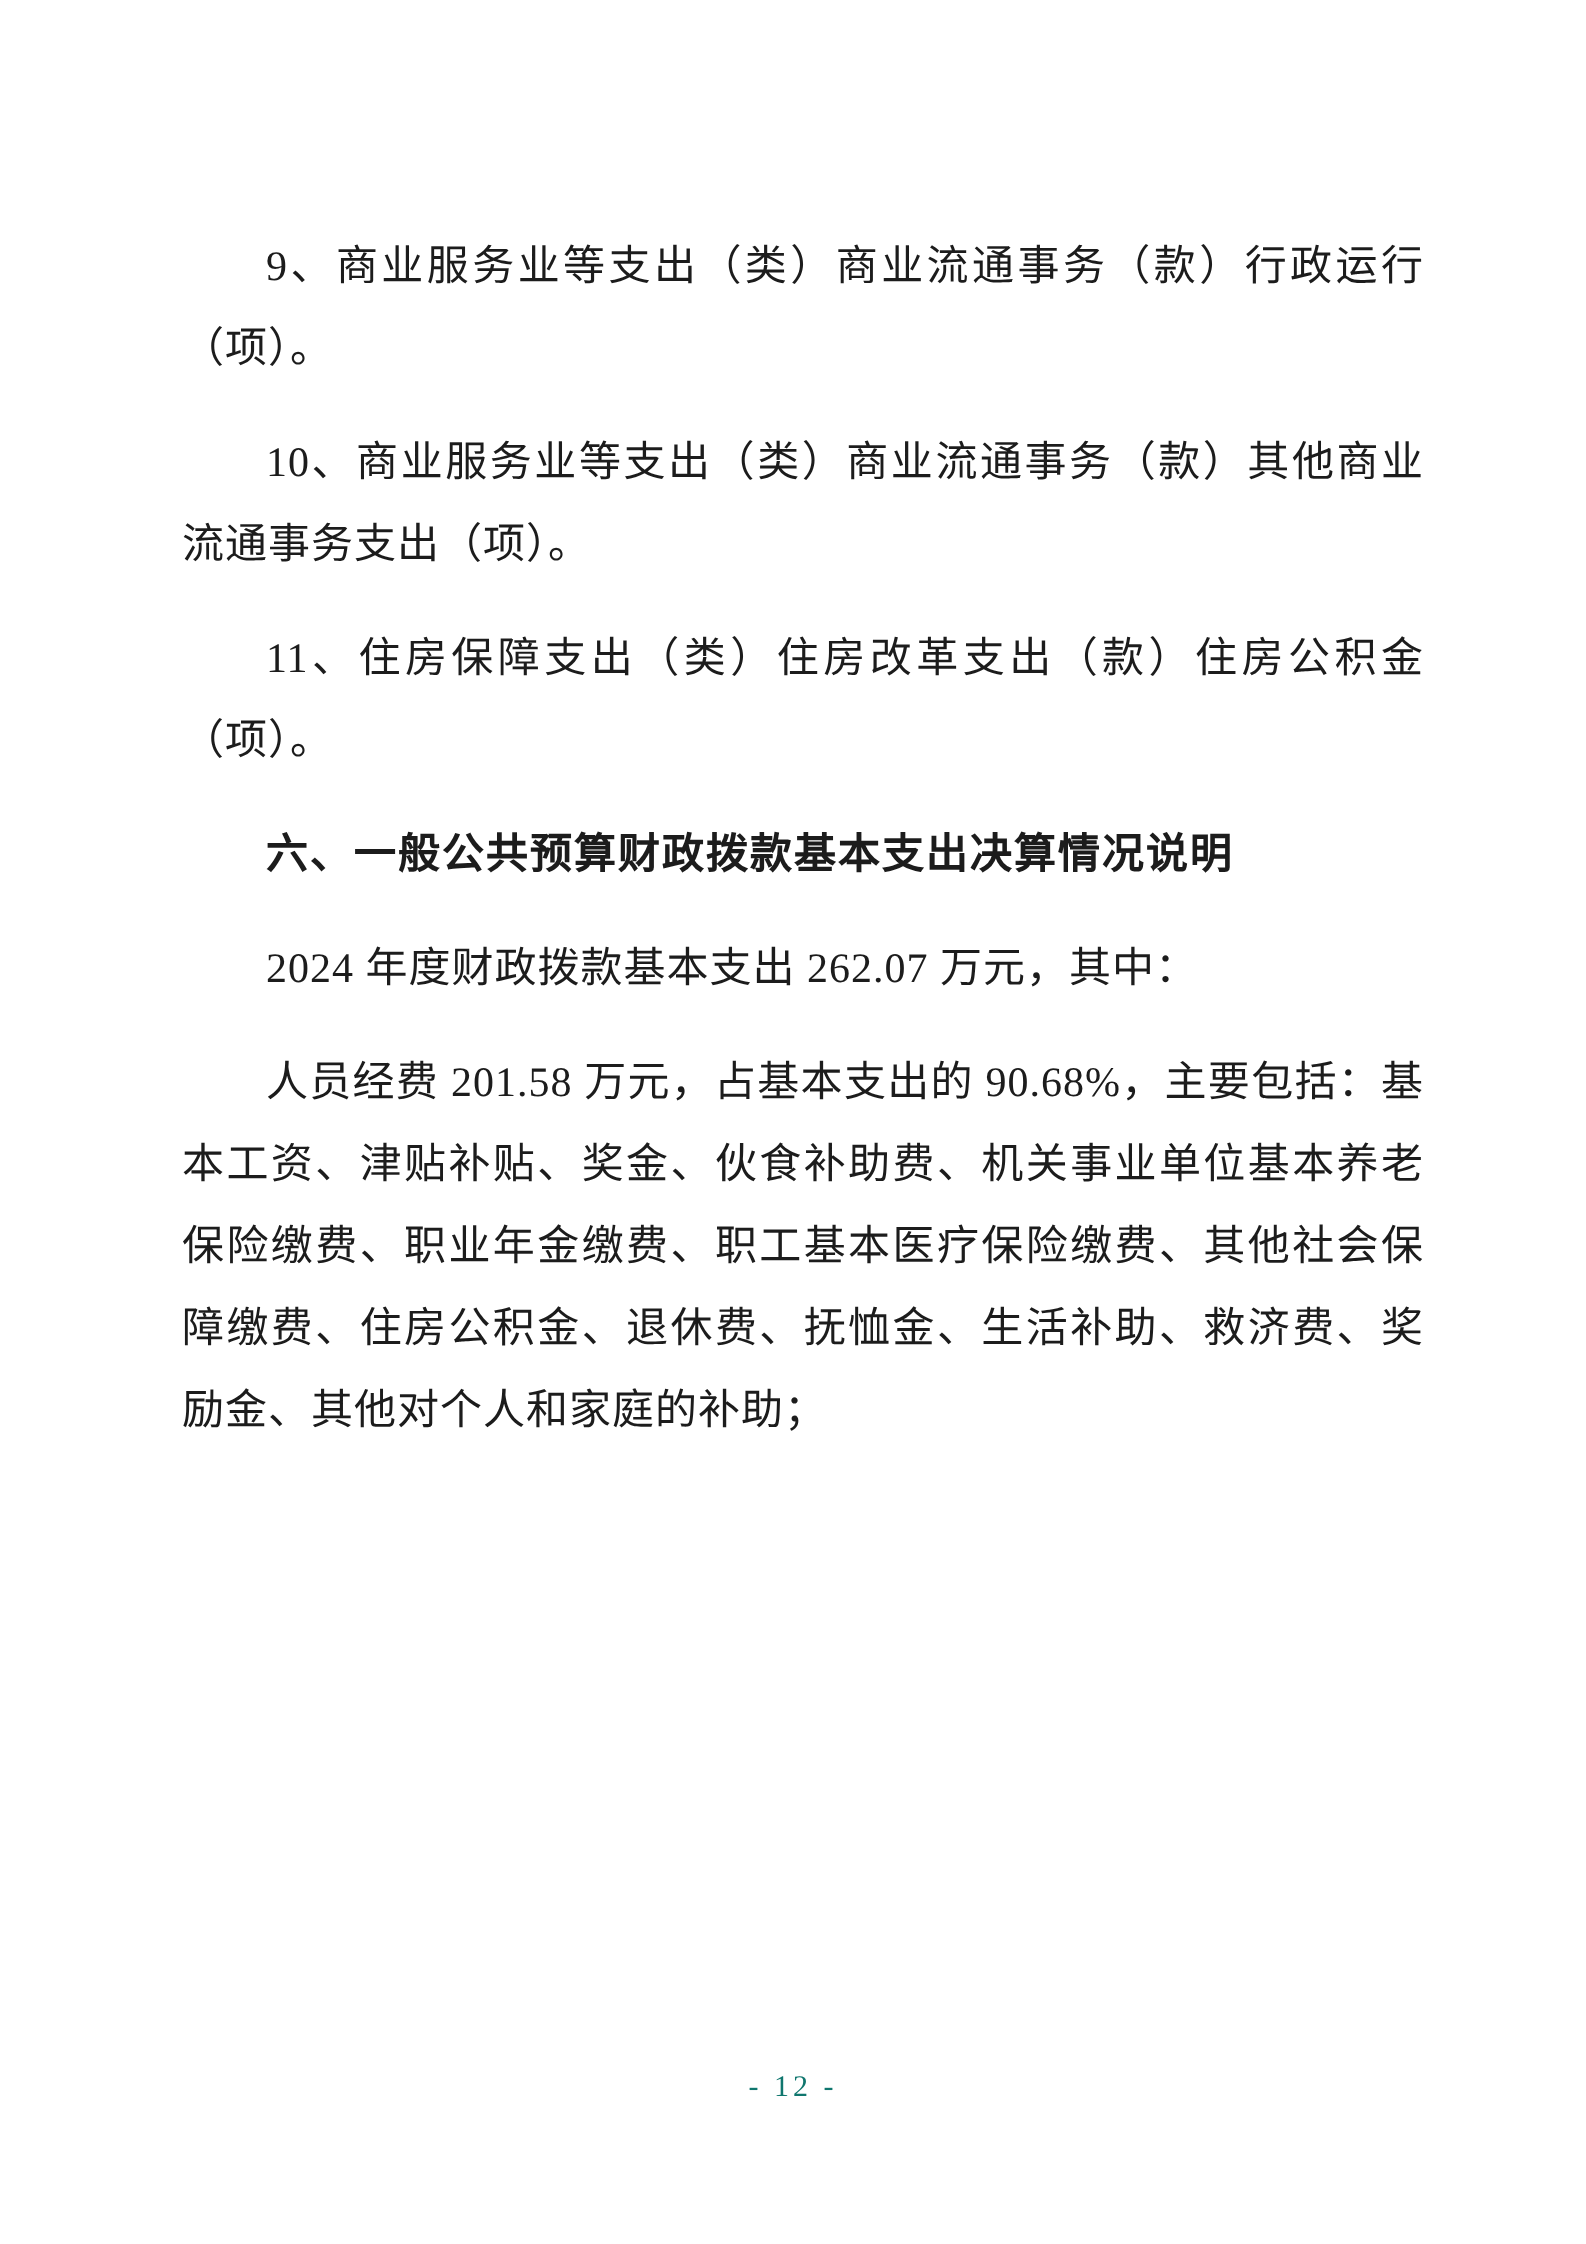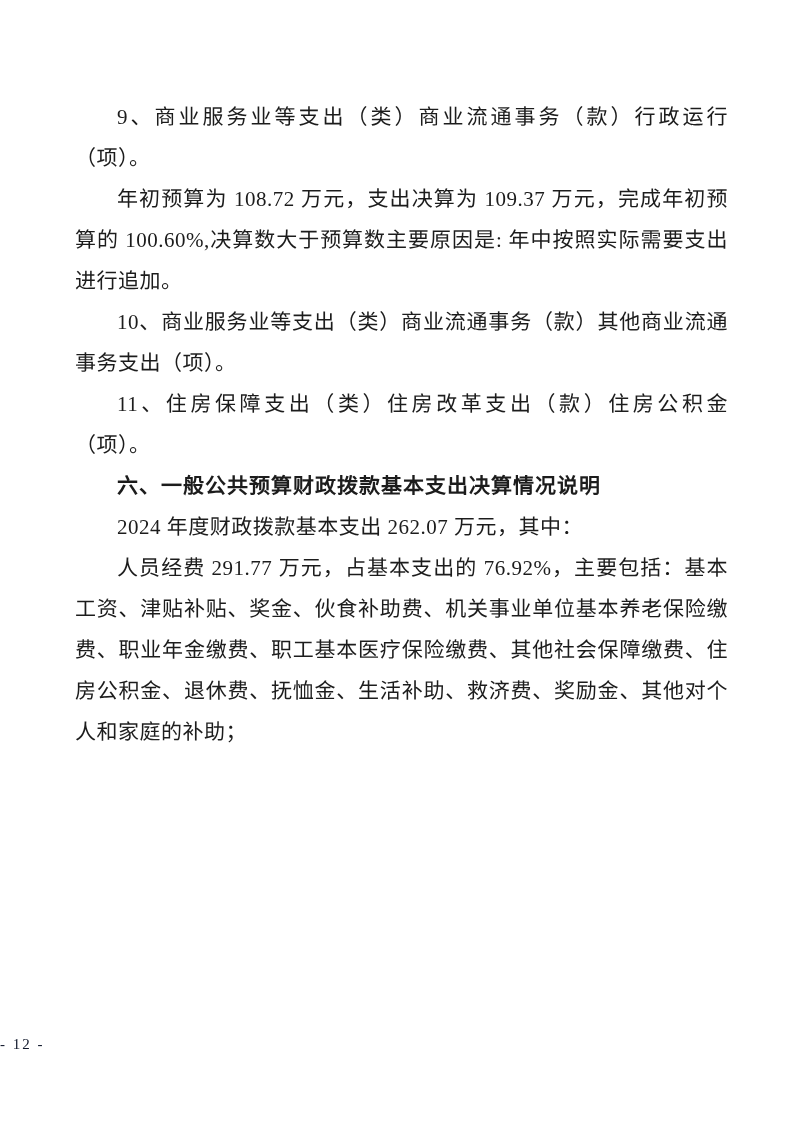--- a/index.html
+++ b/index.html
@@ -16,53 +16,53 @@
     font-family: "Liberation Serif", "DejaVu Serif", serif;
     color: #1c1c1c;
   }
   .content {
     position: absolute;
     top: 97px;
     left: 75px;
     width: 653px;
   }
   .content p {
-    margin: 0;
+    margin: 16px;
     padding: 0;
     font-size: 21px;
     line-height: 41px;
     text-align: justify;
     text-indent: 2em;
     letter-spacing: 0.5px;
     word-break: break-all;
   }
   .content p.heading {
     font-weight: bold;
     font-family: Liberation Serif, serif;
     letter-spacing: 1px;
   }
   .footer {
     position: absolute;
     top: 1034px;
     left: 0;
     width: 100%;
+    text-align: center;
     font-size: 15px;
     line-height: 20px;
-    color: #0f172a;
+    color: #0f766e;
     letter-spacing: 2px;
   }
 </style>
 </head>
 <body>
 
 <div class="page">
   <div class="content">
 
   <p class="body">9、商业服务业等支出（类）商业流通事务（款）行政运行（项）。</p>
-      <p class="body">年初预算为 108.72 万元，支出决算为 109.37 万元，完成年初预算的 100.60%,决算数大于预算数主要原因是: 年中按照实际需要支出进行追加。</p>
       <p class="body">10、商业服务业等支出（类）商业流通事务（款）其他商业流通事务支出（项）。</p>
       <p class="body">11、住房保障支出（类）住房改革支出（款）住房公积金（项）。</p>
       <p class="heading">六、一般公共预算财政拨款基本支出决算情况说明</p>
       <p class="body">2024 年度财政拨款基本支出 262.07 万元，其中：</p>
-      <p class="body">人员经费 291.77 万元，占基本支出的 76.92%，主要包括：基本工资、津贴补贴、奖金、伙食补助费、机关事业单位基本养老保险缴费、职业年金缴费、职工基本医疗保险缴费、其他社会保障缴费、住房公积金、退休费、抚恤金、生活补助、救济费、奖励金、其他对个人和家庭的补助；</p>
+      <p class="body">人员经费 201.58 万元，占基本支出的 90.68%，主要包括：基本工资、津贴补贴、奖金、伙食补助费、机关事业单位基本养老保险缴费、职业年金缴费、职工基本医疗保险缴费、其他社会保障缴费、住房公积金、退休费、抚恤金、生活补助、救济费、奖励金、其他对个人和家庭的补助；</p>
     </div>
   <div class="footer">- 12 -</div>
 </div>
 
 </body></html>

